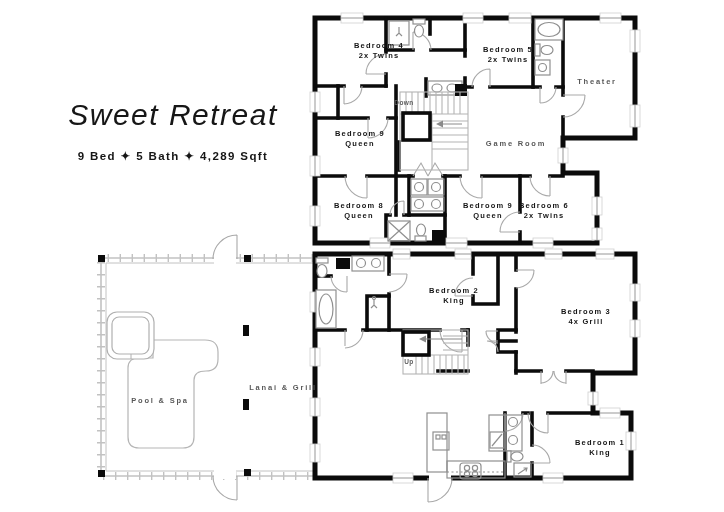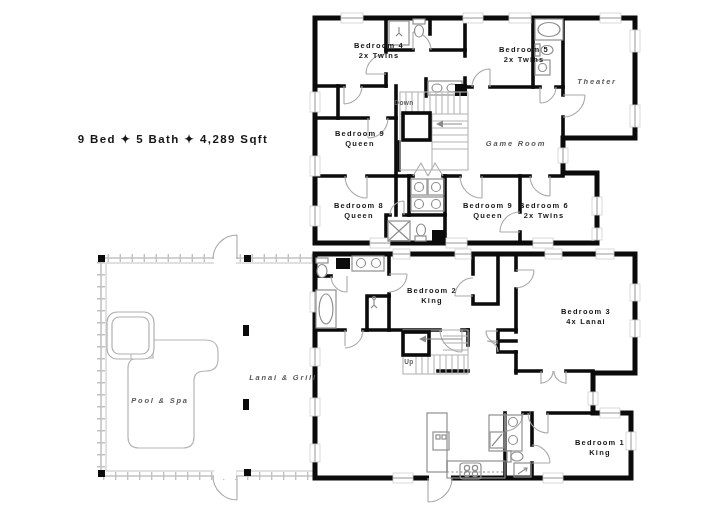--- a/index.html
+++ b/index.html
@@ -16,21 +16,21 @@
   .win-r{fill:#ffffff;stroke:#cfcfcf;stroke-width:0.8;}
   .win-l{stroke:#a8a8a8;stroke-width:1.2;}
   .deckline{stroke:#c2c2c2;fill:none;}
   .blackfill{fill:#0b0b0b;stroke:none;}
   .arrow{stroke:#8a8a8a;stroke-width:1;fill:none;}
   .arrowhead{fill:#8a8a8a;stroke:none;}
   
   .lbl{position:absolute;transform:translate(-50%,-50%);text-align:center;white-space:nowrap;line-height:1.35;}
   .lbl span{display:block;}
   .room{font-size:7.5px;font-weight:bold;letter-spacing:1.2px;color:#151515;margin-left:16px;}
-  .area{font-size:7.5px;font-weight:600;letter-spacing:1.8px;color:#585858;font-style:italic;}
+  .area{font-size:7.5px;font-weight:600;letter-spacing:1.8px;color:#585858;}
   .tiny{font-size:6.5px;font-weight:600;letter-spacing:0.4px;color:#5f5f5f;}
   .titleblock{position:absolute;left:173px;top:130px;transform:translate(-50%,-50%);text-align:center;white-space:nowrap;}
   .title{font-size:30px;font-style:italic;letter-spacing:1.5px;color:#161616;}
   .subtitle{font-size:11.5px;font-weight:700;letter-spacing:1.4px;color:#161616;margin-top:17px;}
 </style>
 </head>
 <body>
 
 <div class="canvas">
 
@@ -415,28 +415,29 @@
           <line class="stair" x1="432" y1="149" x2="468" y2="149"></line>
       <line class="stair" x1="432" y1="114" x2="432" y2="170"></line>
       <rect class="walli" x="403" y="113" width="27" height="27" fill="none"></rect>
       <path class="arrow" d="M462,124 H441"></path>
           <polygon class="arrowhead" points="436,124 443,120.5 443,127.5"></polygon>
     </g>
   </g>
 </svg>
 
   <div class="titleblock">
+    <div class="title">Sweet Retreat</div>
     <div class="subtitle">9 Bed ✦ 5 Bath ✦ 4,289 Sqft</div>
   </div>
 
   <div class="lbl" style="left:371px;top:51px">
       <span class="room">Bedroom 4</span>
       <span class="room">2x Twins</span>
     </div>
-  <div class="lbl" style="left:516px;top:55px">
+  <div class="lbl" style="left:500px;top:55px">
       <span class="room">Bedroom 5</span>
       <span class="room">2x Twins</span>
     </div>
   <div class="lbl" style="left:597px;top:82px">
       <span class="area">Theater</span>
     </div>
   <div class="lbl" style="left:516px;top:144px">
       <span class="area">Game Room</span>
     </div>
   <div class="lbl" style="left:352px;top:139px">
@@ -452,36 +453,36 @@
       <span class="room">Queen</span>
     </div>
   <div class="lbl" style="left:536px;top:211px">
       <span class="room">Bedroom 6</span>
       <span class="room">2x Twins</span>
     </div>
   <div class="lbl" style="left:404px;top:103px">
       <span class="tiny">Down</span>
     </div>
 
-  <div class="lbl" style="left:424px;top:296px">
+  <div class="lbl" style="left:446px;top:296px">
       <span class="room">Bedroom 2</span>
       <span class="room">King</span>
     </div>
   <div class="lbl" style="left:578px;top:317px">
       <span class="room">Bedroom 3</span>
-      <span class="room">4x Lanai</span>
+      <span class="room">4x Grill</span>
     </div>
   <div class="lbl" style="left:592px;top:448px">
       <span class="room">Bedroom 1</span>
       <span class="room">King</span>
     </div>
   <div class="lbl" style="left:409px;top:362px">
       <span class="tiny">Up</span>
     </div>
 
   <div class="lbl" style="left:160px;top:401px">
       <span class="area">Pool &amp; Spa</span>
     </div>
-  <div class="lbl" style="left:283px;top:378px">
+  <div class="lbl" style="left:283px;top:388px">
       <span class="area">Lanai &amp; Grill</span>
     </div>
 
 </div>
 
 </body></html>

